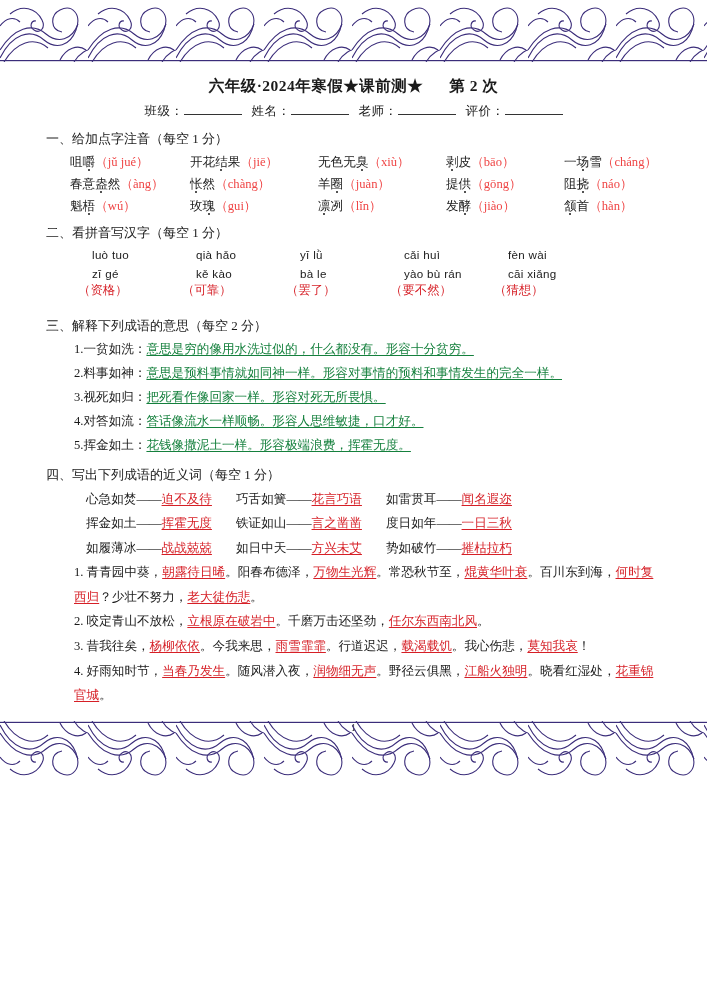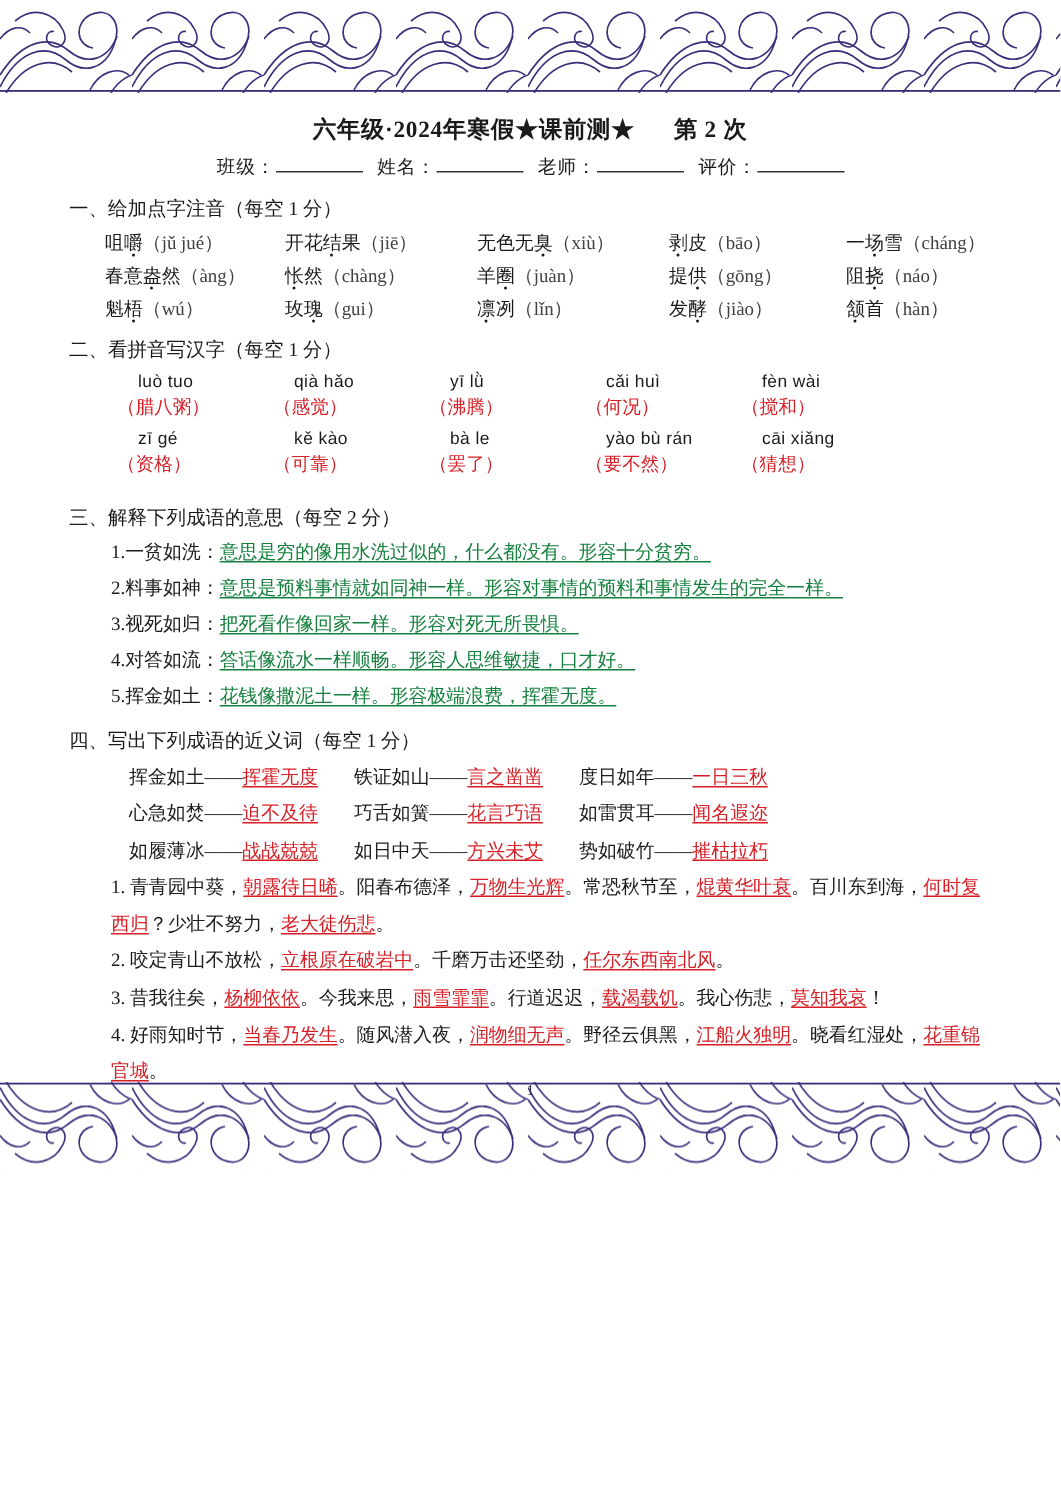--- a/index.html
+++ b/index.html
@@ -52,21 +52,21 @@
     margin:7px 0 3px 0;
   }
   .row{
     font-size:12.6px;
     line-height:1.75;
     margin:0;
     white-space:nowrap;
   }
   .indent{padding-left:24px;}
 
-  .red{color:#404040;}
+  .red{color:#ef4444;}
   .u-red{color:#d61f26;text-decoration:underline;text-underline-offset:2px;}
 
   .pinyin-row{
     font-size:11.6px;
     font-family:Liberation Sans, sans-serif;
     letter-spacing:0.3px;
     color:#1a1a1a;
     display:flex;
     padding-left:46px;
     margin-top:6px;
@@ -159,27 +159,20 @@
 
     <div class="sec-head">二、看拼音写汉字（每空 1 分）</div>
     <div id="sec2">
         <div class="pinyin-row">
           <span>luò tuo</span>
           <span>qià hǎo</span>
           <span>yī lǜ</span>
           <span>cǎi huì</span>
           <span>fèn wài</span>
         </div>
-        <div class="hanzi-row">
-          <span>（腊八粥）</span>
-          <span>（感觉）</span>
-          <span>（沸腾）</span>
-          <span>（何况）</span>
-          <span>（搅和）</span>
-        </div>
         <div class="pinyin-row">
           <span>zī gé</span>
           <span>kě kào</span>
           <span>bà    le</span>
           <span>yào bù rán</span>
           <span>cāi xiǎng</span>
         </div>
         <div class="hanzi-row">
           <span>（资格）</span>
           <span>（可靠）</span>
@@ -193,22 +186,22 @@
     <div id="sec3">
         <div class="idiom-line"><span class="q">1.一贫如洗：</span><span class="a">意思是穷的像用水洗过似的，什么都没有。形容十分贫穷。</span></div>
         <div class="idiom-line"><span class="q">2.料事如神：</span><span class="a">意思是预料事情就如同神一样。形容对事情的预料和事情发生的完全一样。</span></div>
         <div class="idiom-line"><span class="q">3.视死如归：</span><span class="a">把死看作像回家一样。形容对死无所畏惧。</span></div>
         <div class="idiom-line"><span class="q">4.对答如流：</span><span class="a">答话像流水一样顺畅。形容人思维敏捷，口才好。</span></div>
         <div class="idiom-line"><span class="q">5.挥金如土：</span><span class="a">花钱像撒泥土一样。形容极端浪费，挥霍无度。</span></div>
       </div>
 
     <div class="sec-head" style="margin-top:8px;">四、写出下列成语的近义词（每空 1 分）</div>
     <div id="sec4">
+        <div class="syn-line"><span class="pair"><span>心急如焚——</span><span class="a">迫不及待</span></span><span class="pair"><span>巧舌如簧——</span><span class="a">花言巧语</span></span><span class="pair"><span>如雷贯耳——</span><span class="a">闻名遐迩</span></span></div>
         <div class="syn-line"><span class="pair"><span>挥金如土——</span><span class="a">挥霍无度</span></span><span class="pair"><span>铁证如山——</span><span class="a">言之凿凿</span></span><span class="pair"><span>度日如年——</span><span class="a">一日三秋</span></span></div>
-        <div class="syn-line"><span class="pair"><span>心急如焚——</span><span class="a">迫不及待</span></span><span class="pair"><span>巧舌如簧——</span><span class="a">花言巧语</span></span><span class="pair"><span>如雷贯耳——</span><span class="a">闻名遐迩</span></span></div>
         <div class="syn-line"><span class="pair"><span>如履薄冰——</span><span class="a">战战兢兢</span></span><span class="pair"><span>如日中天——</span><span class="a">方兴未艾</span></span><span class="pair"><span>势如破竹——</span><span class="a">摧枯拉朽</span></span></div>
       </div>
 
     <div id="sec5">
         <div class="poem-wrap"><span class="num">1. </span><span>青青园中葵，</span><span class="u-red">朝露待日晞</span><span>。阳春布德泽，</span><span class="u-red">万物生光辉</span><span>。常恐秋节至，</span><span class="u-red">焜黄华叶衰</span><span>。百川东到海，</span><span class="u-red">何时复西归</span><span>？少壮不努力，</span><span class="u-red">老大徒伤悲</span><span>。</span></div>
         <div class="poem-wrap"><span class="num">2. </span><span>咬定青山不放松，</span><span class="u-red">立根原在破岩中</span><span>。千磨万击还坚劲，</span><span class="u-red">任尔东西南北风</span><span>。</span></div>
         <div class="poem-wrap"><span class="num">3. </span><span>昔我往矣，</span><span class="u-red">杨柳依依</span><span>。今我来思，</span><span class="u-red">雨雪霏霏</span><span>。行道迟迟，</span><span class="u-red">载渴载饥</span><span>。我心伤悲，</span><span class="u-red">莫知我哀</span><span>！</span></div>
         <div class="poem-wrap"><span class="num">4. </span><span>好雨知时节，</span><span class="u-red">当春乃发生</span><span>。随风潜入夜，</span><span class="u-red">润物细无声</span><span>。野径云俱黑，</span><span class="u-red">江船火独明</span><span>。晓看红湿处，</span><span class="u-red">花重锦官城</span><span>。</span></div>
       </div>
 

